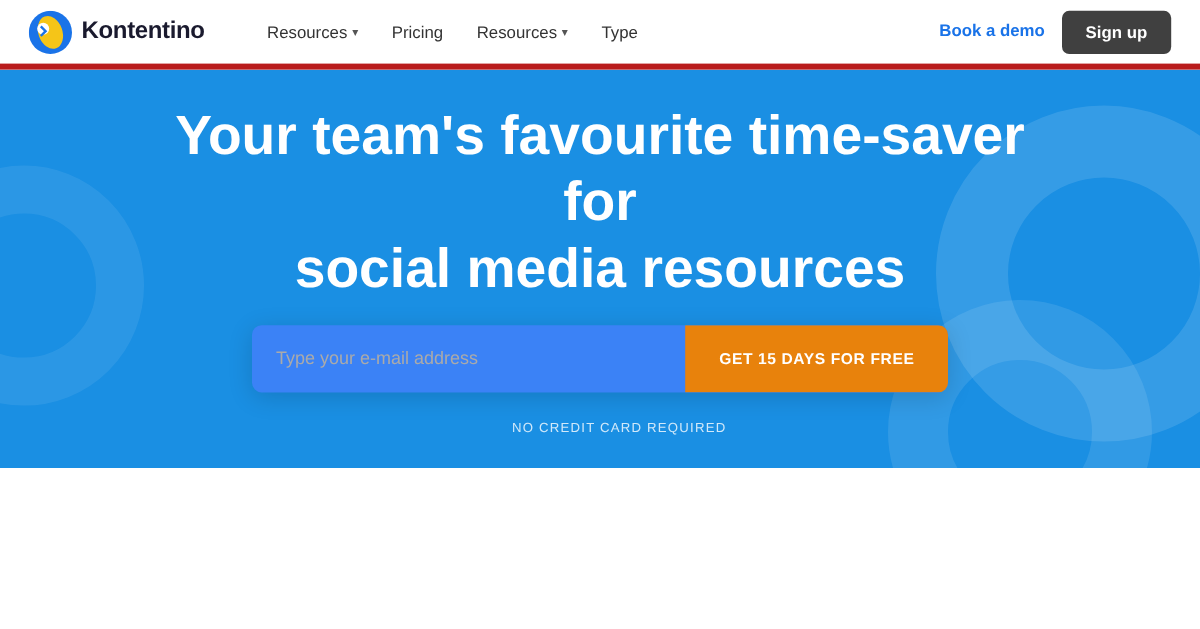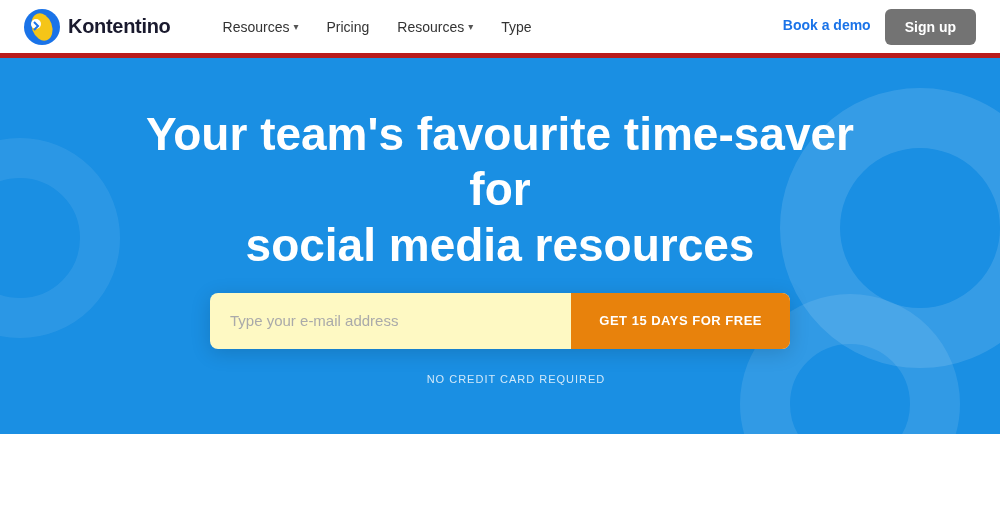--- a/index.html
+++ b/index.html
@@ -62,34 +62,34 @@
       font-size: 14px;
       font-weight: 600;
       color: #1a73e8;
       text-decoration: none;
       padding: 8px 14px;
       cursor: pointer;
       background: none;
       border: none;
     }
     .btn-signup {
-      background: #737373;
+      background: #404040;
       color: #fff;
       font-size: 14px;
       font-weight: 600;
       border: none;
       border-radius: 6px;
       padding: 10px 20px;
       cursor: pointer;
     }
 
     
     .hero {
       background: #1a8fe3;
-      height: 376px;
+      height: 332px;
       position: relative;
       display: flex;
       flex-direction: column;
       align-items: center;
       justify-content: center;
       overflow: hidden;
       padding: 20px 40px;
     }
 
     
@@ -141,21 +141,21 @@
       font-size: 16px;
       text-align: center;
       max-width: 600px;
       margin-bottom: 36px;
       position: relative;
       z-index: 2;
       line-height: 1.5;
     }
     .hero-form {
       display: flex;
-      background: #fef9c3;
+      background: #3b82f6;
       border-radius: 8px;
       overflow: hidden;
       width: 580px;
       height: 56px;
       position: relative;
       z-index: 2;
       box-shadow: 0 4px 20px rgba(0,0,0,0.15);
     }
     .hero-email-input {
       flex: 1;

